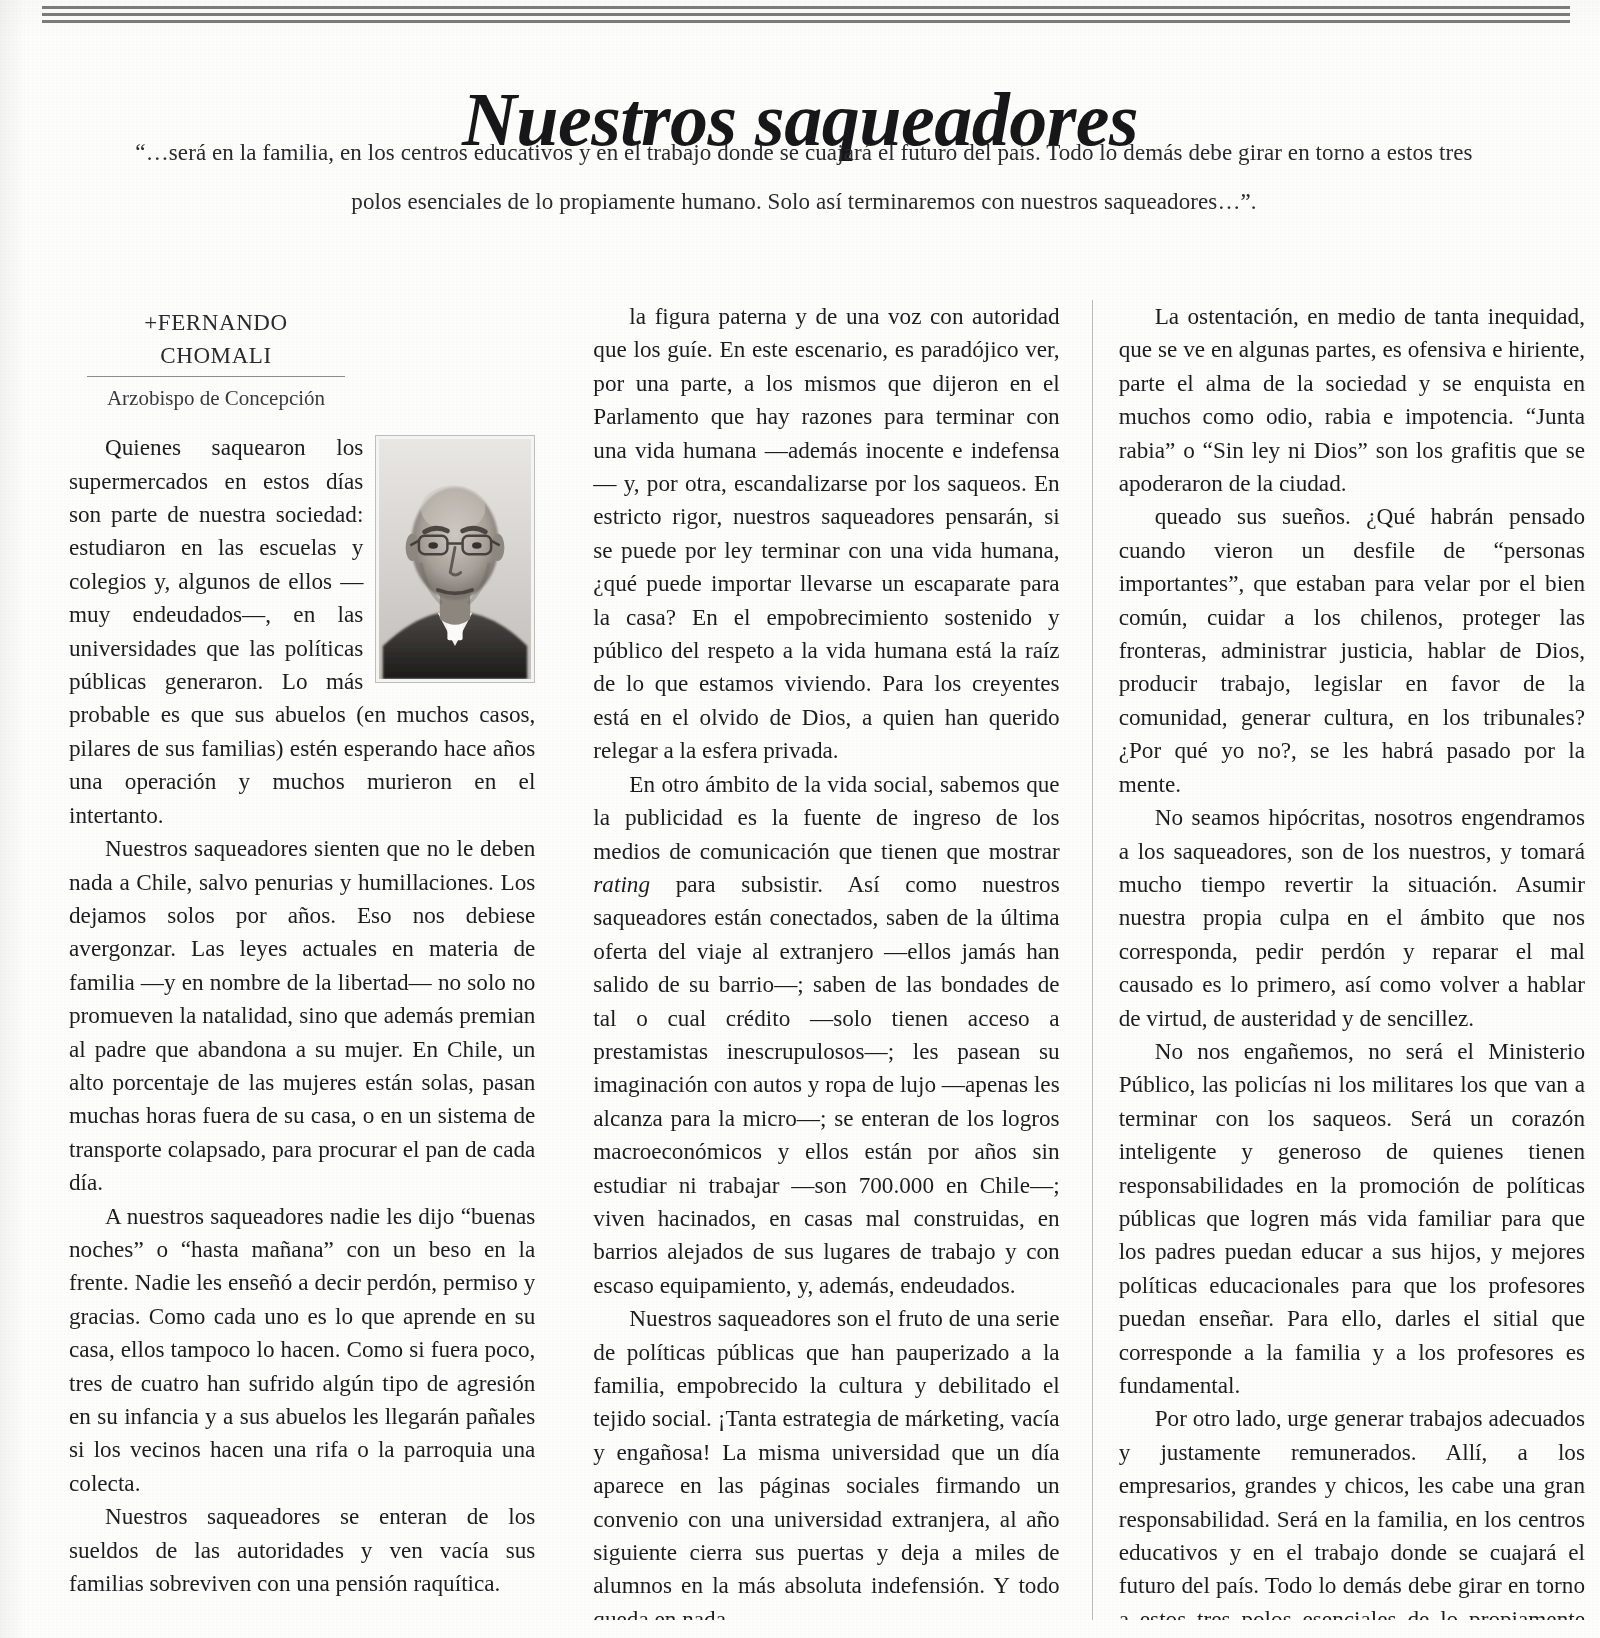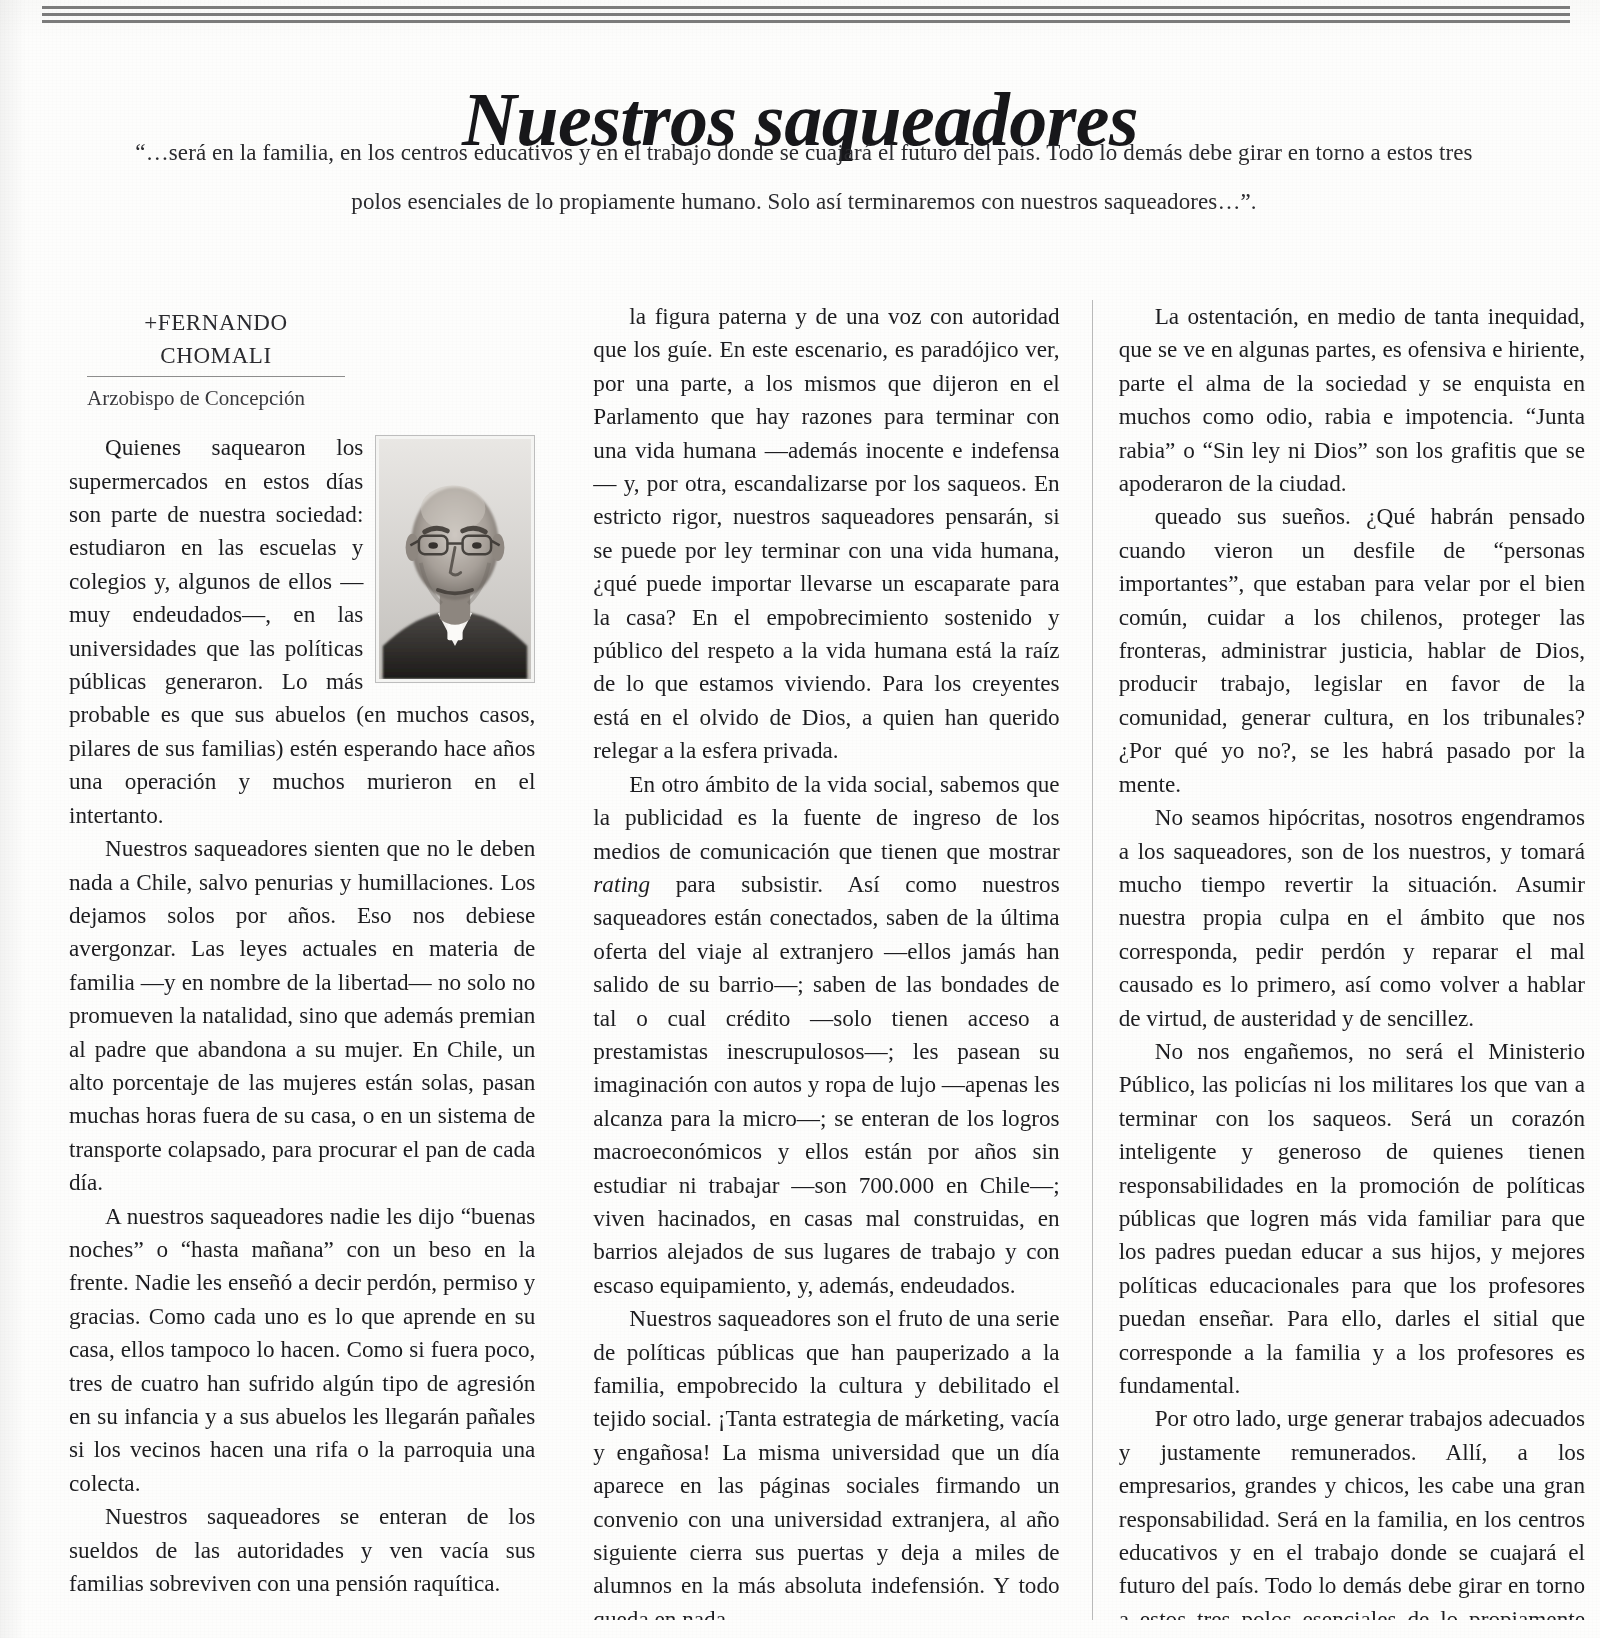--- a/index.html
+++ b/index.html
@@ -114,20 +114,21 @@
     margin: 6px 0 0 0;
     padding-bottom: 3px;
     border-bottom: 1.5px solid #8d8d8d;
     display: block;
     width: 258px;
     margin-left: 18px;
   }
   .byline-sub {
     font-size: 21px;
     color: #3a3a3e;
+    text-align: center;
     width: 258px;
     margin: 5px 0 16px 18px;
     display: block;
   }
 
   p.body {
     margin: 0;
     text-indent: 36px;
   }
   p.body.first { text-indent: 36px; }

